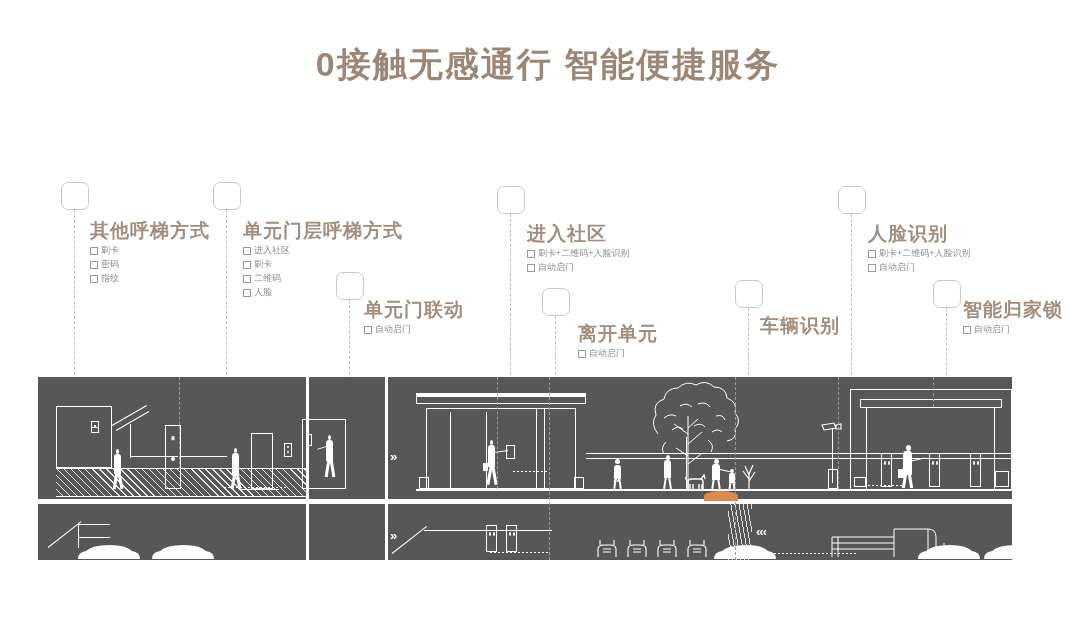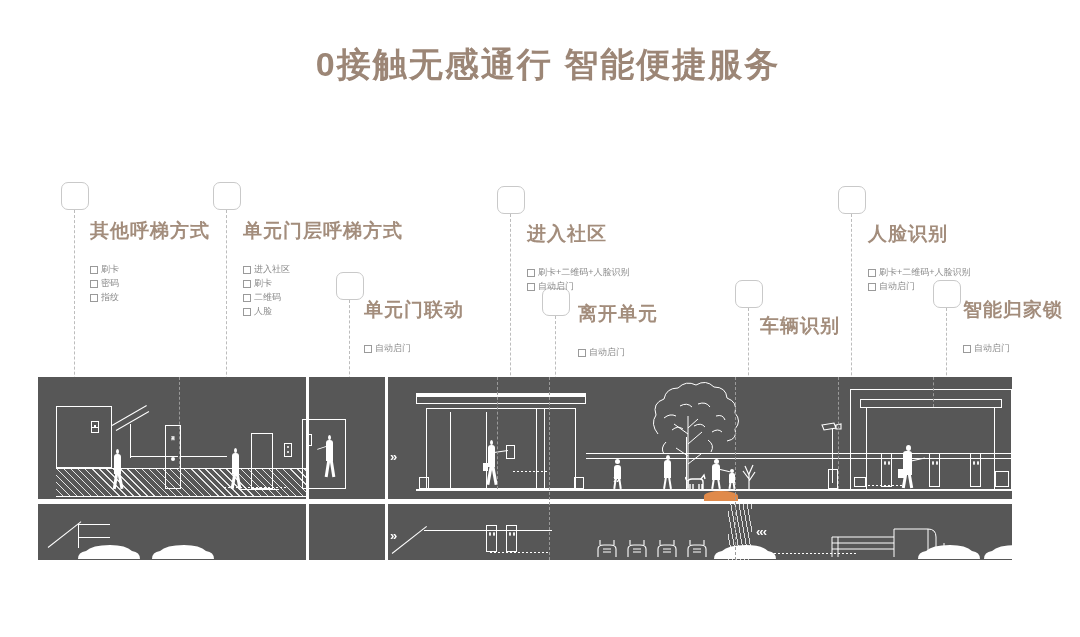--- a/index.html
+++ b/index.html
@@ -19,21 +19,21 @@
     color:#9c8676;
     white-space:nowrap;
   }
 
   
   .anno{position:absolute;}
   .anno-head{
     font-size:19px;font-weight:bold;color:#a38d7c;
     letter-spacing:1px;white-space:nowrap;line-height:1.1;
   }
-  .anno-list{margin-top:21px;}
+  .anno-list{margin-top:2px;}
   .anno-item{
     display:flex;align-items:center;
     font-size:9px;color:#8a8a8a;
     line-height:1.55;white-space:nowrap;
   }
   .cbx{
     display:inline-block;width:6px;height:6px;
     border:1px solid #9a9a9a;background:#fff;
     margin-right:3px;flex:0 0 auto;
   }
@@ -182,21 +182,21 @@
           <span class="cbx"></span>
           <span>刷卡+二维码+人脸识别</span>
         </div>
       <div class="anno-item">
           <span class="cbx"></span>
           <span>自动启门</span>
         </div>
     </div>
   </div>
 
-  <div class="anno" style="left:578px;top:304px;">
+  <div class="anno" style="left:578px;top:324px;">
     <div class="anno-head">离开单元</div>
     <div class="anno-list">
       <div class="anno-item">
           <span class="cbx"></span>
           <span>自动启门</span>
         </div>
     </div>
   </div>
 
   <div class="anno" style="left:760px;top:316px;">

